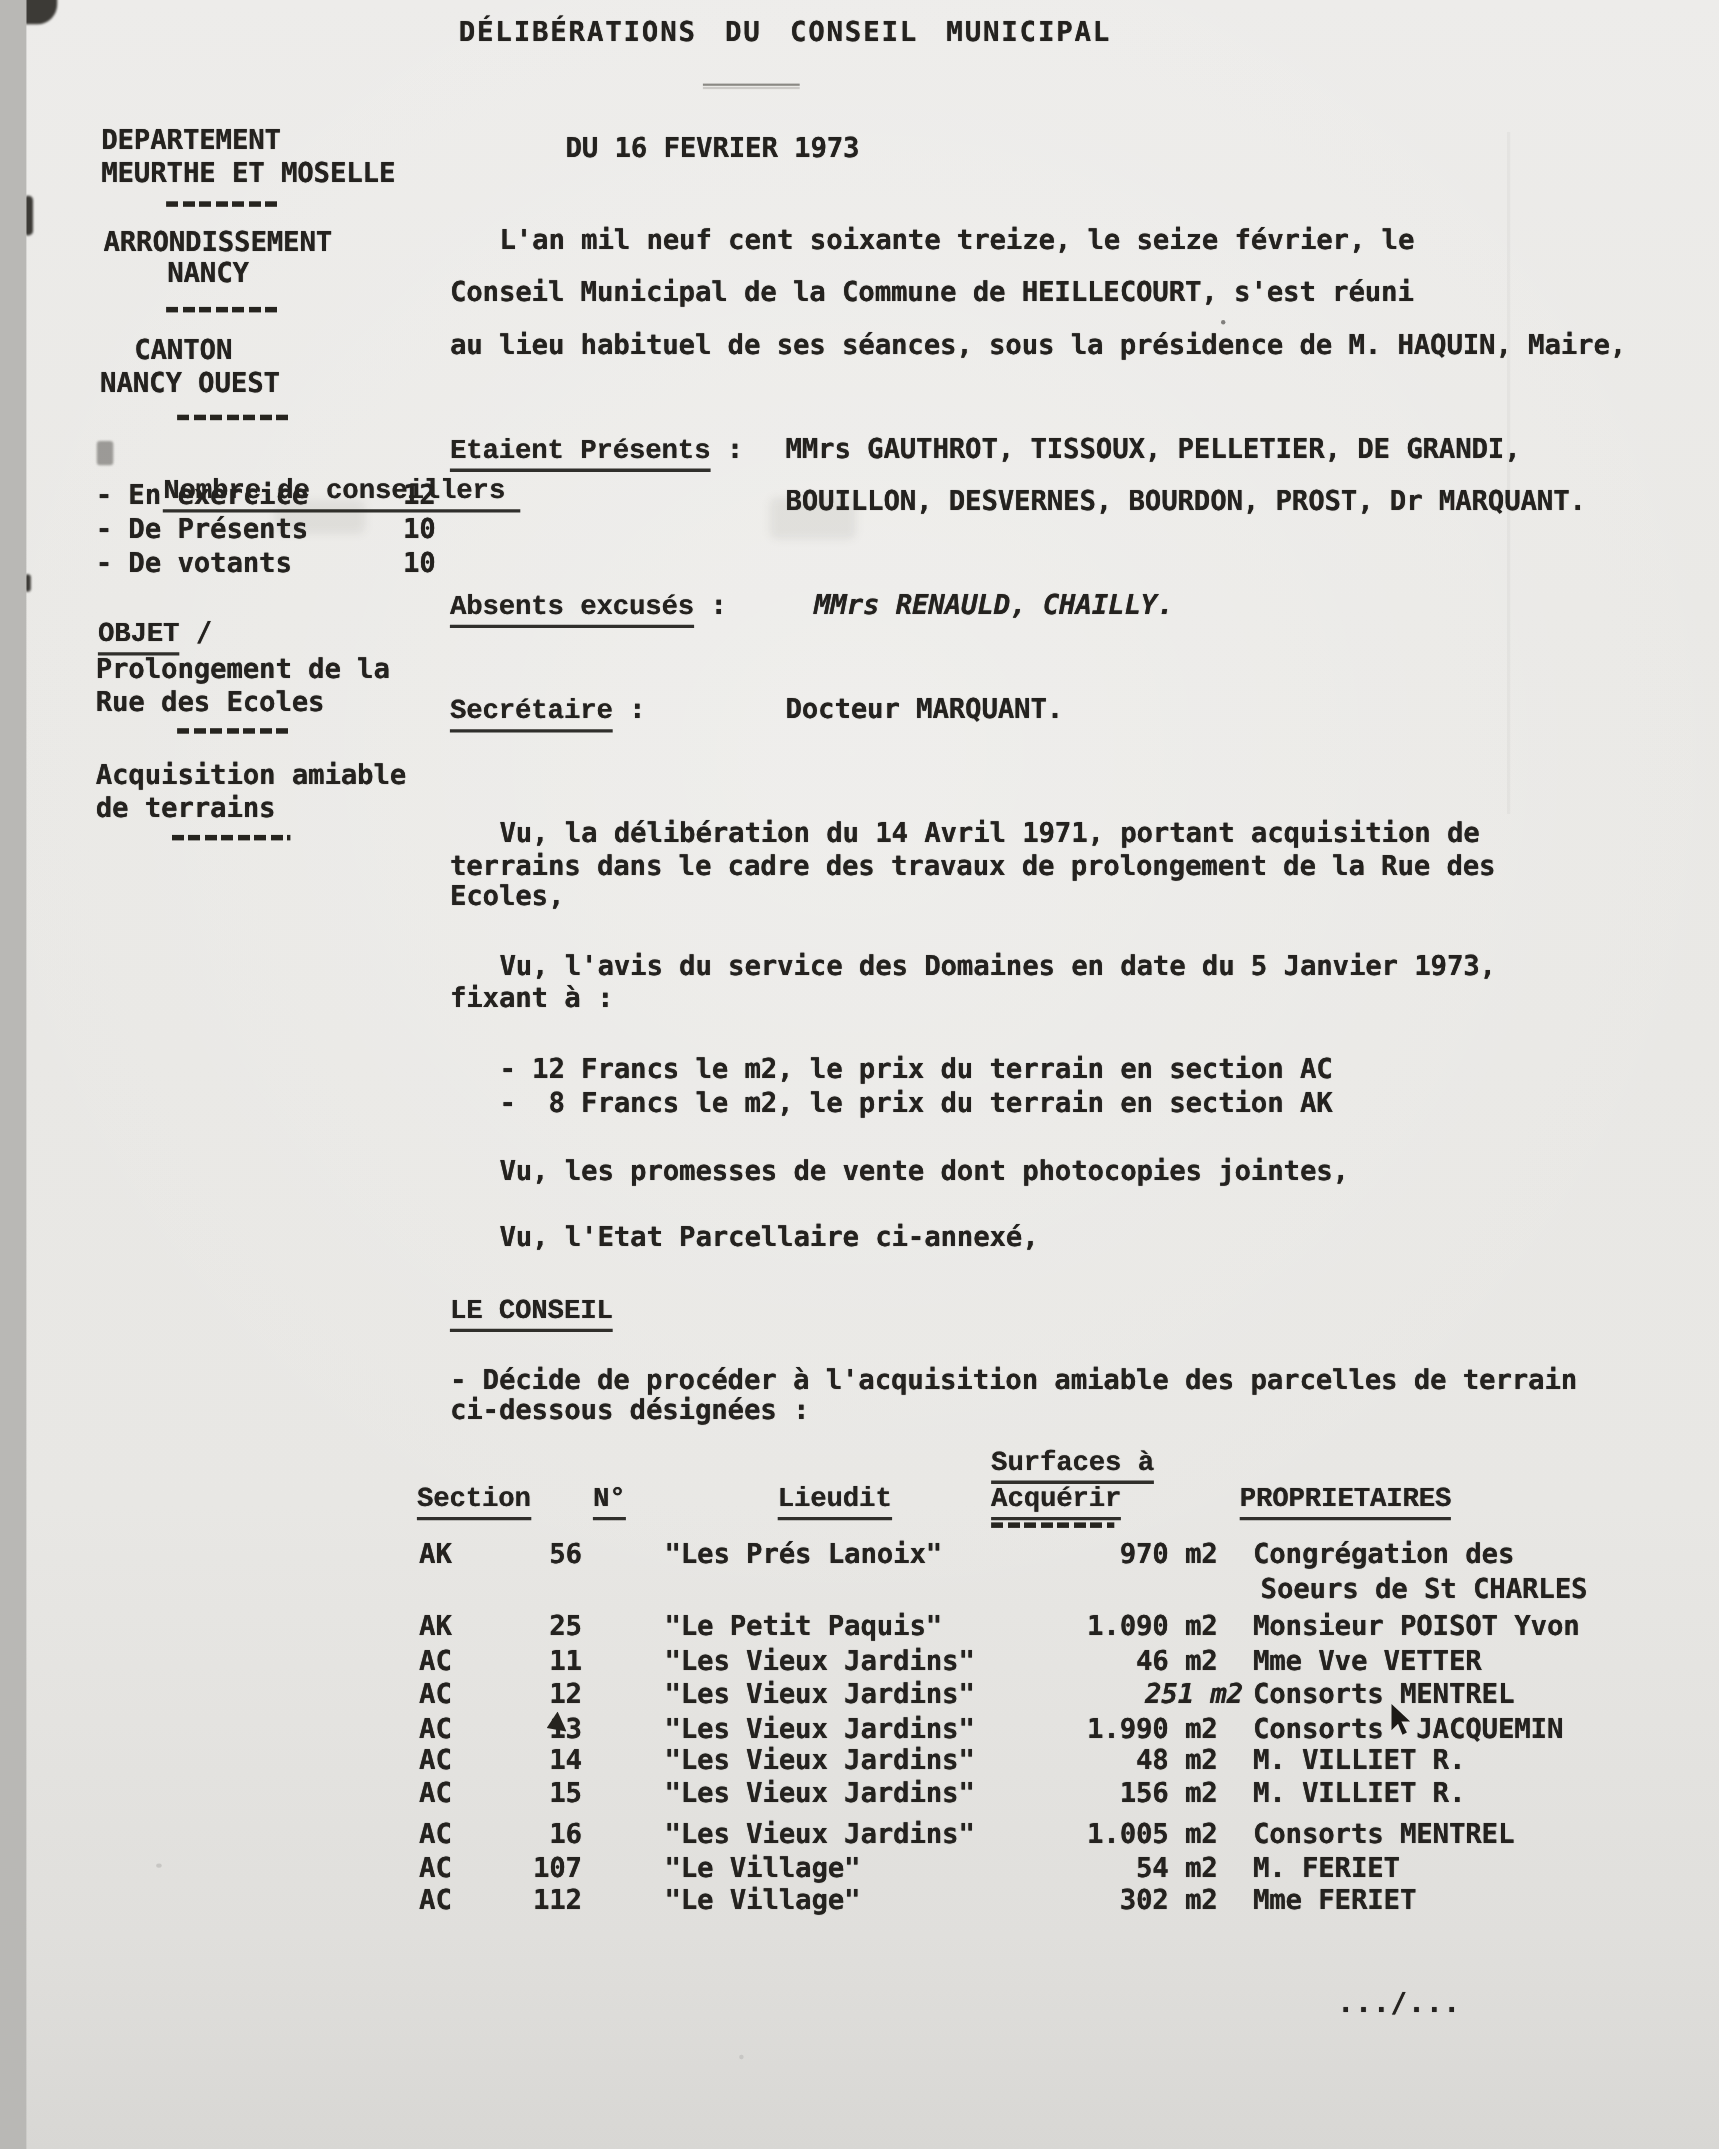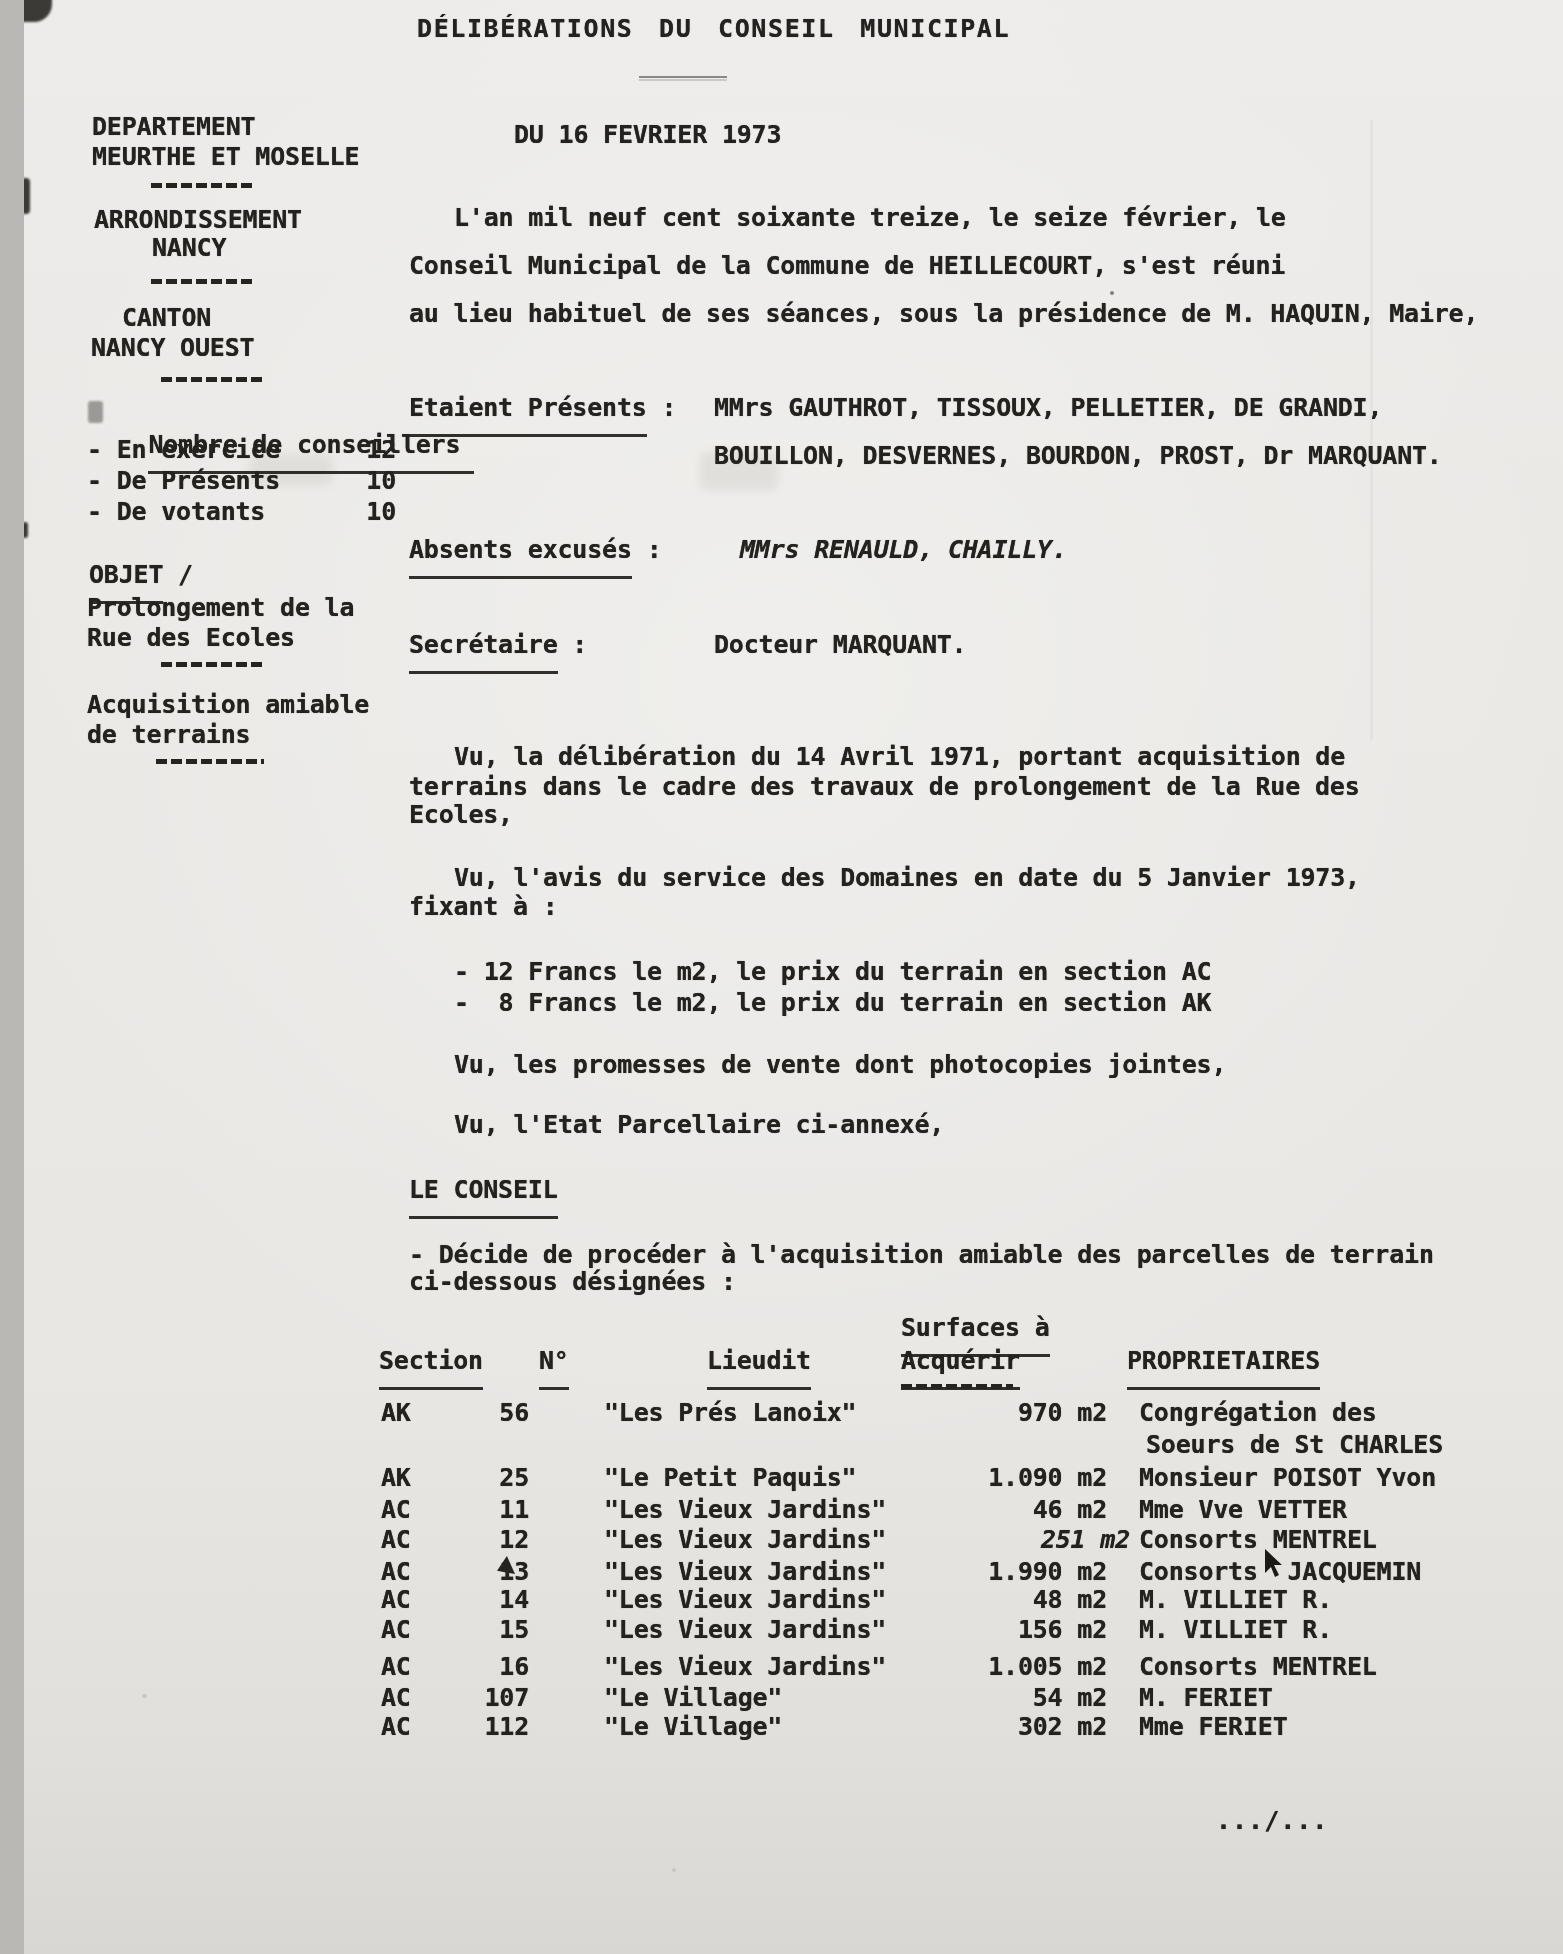--- a/index.html
+++ b/index.html
@@ -10,21 +10,21 @@
       linear-gradient(180deg,#edecea 0%,#eae9e6 28%,#e8e7e4 70%,#e0dfdc 90%,#d8d7d4 100%);
     font-family:"DejaVu Sans Mono","Liberation Mono",monospace;
     margin-left:24px;
   }
   .t{
     position:absolute;white-space:pre;font-weight:700;font-size:25px;line-height:30px;
     color:#24221f;letter-spacing:-0.2px;
     text-shadow:0 0 0.7px rgba(36,34,31,0.85);
   }
   .title{font-size:25px;letter-spacing:1.6px;word-spacing:9px;}
-  .u{border-bottom:3px solid rgba(32,30,27,0.92);padding-bottom:12px;}
+  .u{border-bottom:3px solid rgba(32,30,27,0.92);padding-bottom:2px;font-family:Liberation Mono, monospace;}
   .uext{padding-right:14px;}
   .dash{position:absolute;height:5px;
     background-image:repeating-linear-gradient(90deg,#26241f 0 11px,rgba(0,0,0,0) 11px 15px);
     filter:blur(0.4px);}
   .rule{position:absolute;height:2px;background:#8b8984;box-shadow:0 3px 0 rgba(139,137,132,0.35);}
   .row{position:absolute;left:0;width:1362px;height:30px;}
   .c{position:absolute;top:0;white-space:pre;}
   .num{text-align:right;}
   .mark{position:absolute;background:#26241f;}
   .smudge{position:absolute;background:rgba(40,38,34,0.07);filter:blur(4px);border-radius:6px;}

